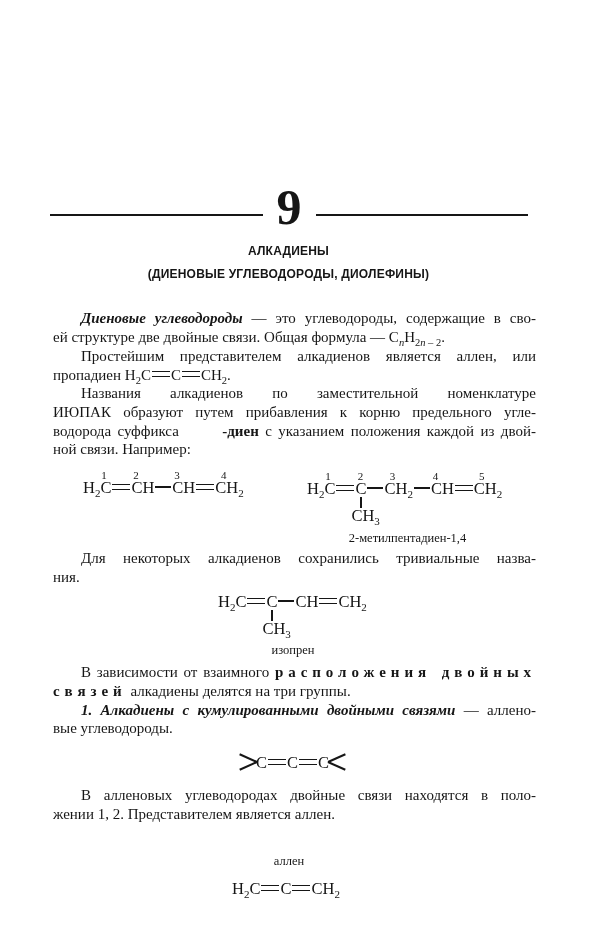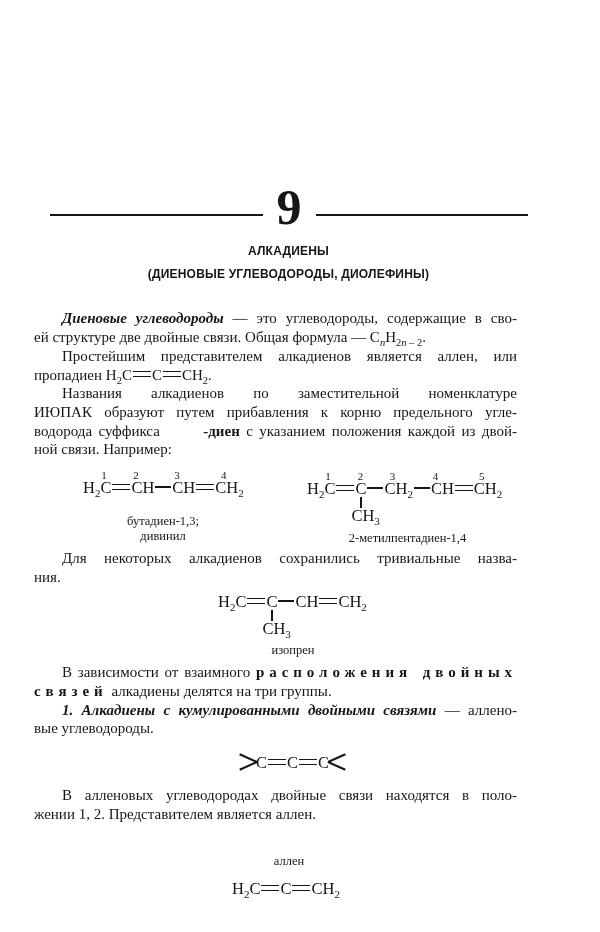--- a/index.html
+++ b/index.html
@@ -20,21 +20,21 @@
     font-size:50px; line-height:44px;
   }
   
   .title {
     position:absolute; top:240px; left:47px; width:483px;
     text-align:center; font-family:"Liberation Sans", sans-serif;
     font-weight:bold; font-size:12px; line-height:23px; letter-spacing:0.2px;
   }
   
   .para {
-    position:absolute; left:34px; width:483px;
+    position:absolute; left:53px; width:483px;
     font-size:15px; line-height:18.8px;
   }
   #p1{top:309px} #p2{top:347px} #p3{top:384px} #p4{top:549px} #p5{top:663px} #p6{top:786px}
   .pline { text-align:justify; text-align-last:justify; }
   .pline.last { text-align-last:left; }
   .pline.indent { text-indent:28px; }
   .seg-b  { font-weight:bold;margin-left:37px; }
   .seg-bi { font-weight:bold; font-style:italic; }
   .seg-sub  { font-size:10.5px; vertical-align:-3.5px; }
   .seg-subi { font-size:10.5px; vertical-align:-3.5px; font-style:italic; }
@@ -117,24 +117,20 @@
       <div class="pline last"><span class="seg-sp">связей</span><span>  алкадиены делятся на три группы.</span></div>
       <div class="pline indent"><span class="seg-bi">1. Алкадиены с кумулированными двойными связями</span><span> — аллено-</span></div>
       <div class="pline last"><span>вые углеводороды.</span></div>
     </div>
   <div class="para" id="p6">
       <div class="pline indent"><span>В алленовых углеводородах двойные связи находятся в поло-</span></div>
       <div class="pline last"><span>жении 1, 2. Представителем является аллен.</span></div>
     </div>
 
   <div class="formula" id="f-butadiene"><span class="atom"><span class="fnum" style="left: 74%;">1</span><span>H</span><span class="fsub">2</span><span>C</span></span><span class="dbond"></span><span class="atom"><span class="fnum" style="left: 20%;">2</span><span>CH</span></span><span class="sbond"></span><span class="atom"><span class="fnum" style="left: 20%;">3</span><span>CH</span></span><span class="dbond"></span><span class="atom"><span class="fnum" style="left: 30%;">4</span><span>C</span><span>H</span><span class="fsub">2</span></span></div>
-  <div class="fcap" id="cap-butadiene">
-    <div>бутадиен-1,3;</div>
-    <div>дивинил</div>
-  </div>
 
   <div class="formula" id="f-methylpentadiene"><span class="atom"><span class="fnum" style="left: 74%;">1</span><span>H</span><span class="fsub">2</span><span>C</span></span><span class="dbond"></span><span class="atom"><span class="fnum" style="left: 45%;">2</span><span>C</span><span class="stem"></span><span class="blabel"><span>CH</span><span class="fsub">3</span></span></span><span class="sbond"></span><span class="atom"><span class="fnum" style="left: 28%;">3</span><span>C</span><span>H</span><span class="fsub">2</span></span><span class="sbond"></span><span class="atom"><span class="fnum" style="left: 20%;">4</span><span>CH</span></span><span class="dbond"></span><span class="atom"><span class="fnum" style="left: 28%;">5</span><span>C</span><span>H</span><span class="fsub">2</span></span></div>
   <div class="fcap" id="cap-methylpentadiene">2-метилпентадиен-1,4</div>
 
   <div class="formula" id="f-isoprene"><span class="atom"><span>H</span><span class="fsub">2</span><span>C</span></span><span class="dbond"></span><span class="atom"><span>C</span><span class="stem"></span><span class="blabel"><span>CH</span><span class="fsub">3</span></span></span><span class="sbond"></span><span class="atom"><span>CH</span></span><span class="dbond"></span><span class="atom"><span>C</span><span>H</span><span class="fsub">2</span></span></div>
   <div class="fcap" id="cap-isoprene">изопрен</div>
 
   <div class="formula" id="f-allene-skeleton"><span class="angleL"></span><span class="atom"><span>C</span></span><span class="dbond"></span><span class="atom"><span>C</span></span><span class="dbond"></span><span class="atom"><span>C</span></span><span class="angleR"></span></div>
 
   <div class="formula" id="f-allene"><span class="atom"><span>H</span><span class="fsub">2</span><span>C</span></span><span class="dbond"></span><span class="atom"><span>C</span></span><span class="dbond"></span><span class="atom"><span>C</span><span>H</span><span class="fsub">2</span></span></div>

